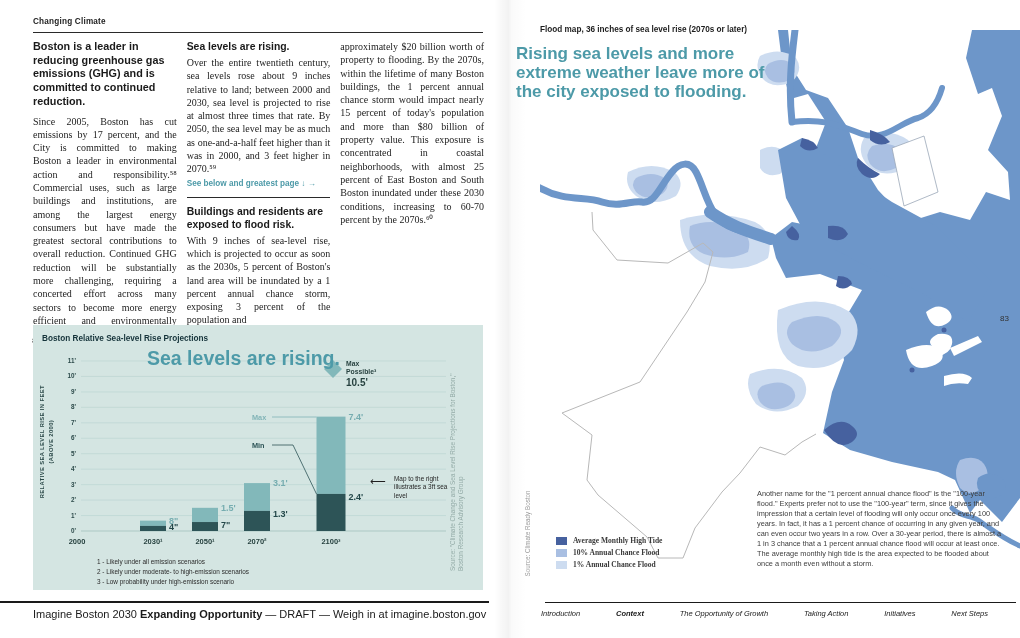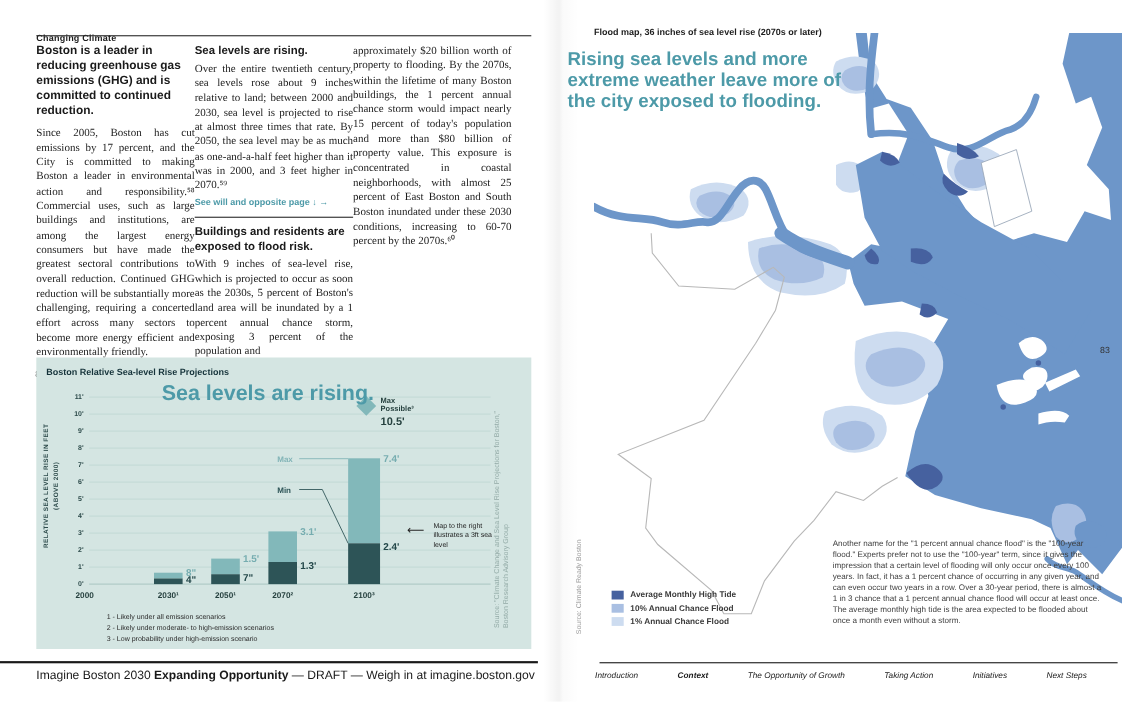--- a/index.html
+++ b/index.html
@@ -1,22 +1,22 @@
 <!DOCTYPE html>
 <html style="--teal-accent: #4d9aa8; --chart-bg: #d4e5e2; --bar-max: #82b8ba; --bar-min: #2d5457; --water: #6d96c9; --flood-10pct: #a9bfe2; --flood-1pct: #cddcf0; --high-tide: #46619f;"><head>
 <meta charset="utf-8">
 <style>
   * { margin:0; padding:0; box-sizing:border-box; }
   body { font-family:"Liberation Sans", sans-serif; background:#ffffff; }
   .canvas { position:relative; width:1020px; height:638px; background:#fff; overflow:hidden; }
 
   
-  .kicker { position:absolute; left:33px; top:17px; font-size:8.2px; font-weight:bold; color:#1d1d1d; letter-spacing:.2px;margin-top:13px; }
+  .kicker { position:absolute; left:33px; top:17px; font-size:8.2px; font-weight:bold; color:#1d1d1d; letter-spacing:.2px; }
   .kicker-rule { position:absolute; left:33px; top:32px; width:450px; border-top:1.4px solid #2a2a2a; }
-  .columns { position:absolute; left:33px; top:40px; width:451px; display:flex; gap:0; }
+  .columns { position:absolute; left:33px; top:40px; width:451px; display:flex; gap:10px; }
   .col { width:144px; }
   .lede { font-size:10.8px; font-weight:bold; line-height:1.27; color:#1a1a1a; margin-bottom:6px; }
   .sechead { font-size:10.4px; font-weight:bold; line-height:1.25; color:#1a1a1a; margin-bottom:3px; }
   .body-serif { font-family:Liberation Serif, serif; font-size:10px; line-height:1.33; color:#1c1c1c; text-align:justify; }
   .see-link { display:block; margin-top:3px; font-size:8.2px; font-weight:bold; color:var(--teal-accent); text-decoration:none; }
   .col-rule { border:none; border-top:1.2px solid #2a2a2a; margin:9px 0 7px; }
   .pagenum { position:absolute; font-size:8px; font-weight:normal; color:#333; }
   .pagenum-left { left:10px; top:336px;padding-left:22px; }
   .pagenum-right { left:1000px; top:314px; }
 
@@ -44,21 +44,21 @@
   .bar-min { fill:var(--bar-min); }
 
   
   .map-svg { position:absolute; left:540px; top:30px; width:480px; height:560px; }
   .map-header { position:absolute; left:540px; top:25px; font-size:8.2px; font-weight:bold; color:#1d1d1d; }
   .map-headline { position:absolute; left:516px; top:44px; width:264px; font-size:17px; font-weight:bold;
                   line-height:1.13; color:var(--teal-accent); }
   .legend { position:absolute; left:556px; top:536px; }
   .legend-row { display:flex; align-items:center; margin-bottom:3px; }
   .legend-swatch { width:11px; height:8px; margin-right:6px; display:inline-block; }
-  .legend-label { font-size:7.5px; font-weight:600; color:#3a3a3a; }
+  .legend-label { font-size:7.5px; font-weight:600; color:#3a3a3a;font-family:Liberation Serif, serif; }
   .map-caption { position:absolute; left:757px; top:489px; width:246px; font-size:7.35px; line-height:1.36; color:#3d3d3d; }
   .map-source { position:absolute; left:462px; top:508px; width:130px; transform:rotate(-90deg);
                 font-size:6.3px; color:#9a9a9a; }
   .water { fill:var(--water); } .land { fill:#ffffff; }
   .f1 { fill:var(--flood-1pct); } .f10 { fill:var(--flood-10pct); } .tide { fill:var(--high-tide); }
   .river { stroke:var(--water); fill:none; stroke-linecap:round; stroke-linejoin:round; }
   .bound { stroke:#b8b8b8; fill:none; stroke-width:1; }
   .runway { fill:#ffffff; stroke:#9aa7b8; stroke-width:.8; }
 
   
@@ -80,21 +80,21 @@
   <div class="kicker-rule"></div>
 
   <div class="columns">
     <div class="col">
       <div class="lede">Boston is a leader in reducing greenhouse gas emissions (GHG) and is committed to continued reduction.</div>
       <div class="body-serif">Since 2005, Boston has cut emissions by 17 percent, and the City is committed to making Boston a leader in environmental action and responsibility.⁵⁸ Commercial uses, such as large buildings and institutions, are among the largest energy consumers but have made the greatest sectoral contributions to overall reduction. Continued GHG reduction will be substantially more challenging, requiring a concerted effort across many sectors to become more energy efficient and environmentally friendly.</div>
     </div>
     <div class="col">
       <div class="sechead">Sea levels are rising.</div>
       <div class="body-serif">Over the entire twentieth century, sea levels rose about 9 inches relative to land; between 2000 and 2030, sea level is projected to rise at almost three times that rate. By 2050, the sea level may be as much as one-and-a-half feet higher than it was in 2000, and 3 feet higher in 2070.⁵⁹</div>
-      <a class="see-link" href="#">See will and opposite page ↓ →</a>
+      <a class="see-link" href="#">See below and greatest page ↓ →</a>
       <hr class="col-rule">
       <div class="sechead">Buildings and residents are exposed to flood risk.</div>
       <div class="body-serif">With 9 inches of sea-level rise, which is projected to occur as soon as the 2030s, 5 percent of Boston's land area will be inundated by a 1 percent annual chance storm, exposing 3 percent of the population and</div>
     </div>
     <div class="col">
       <div class="body-serif">approximately $20 billion worth of property to flooding. By the 2070s, within the lifetime of many Boston buildings, the 1 percent annual chance storm would impact nearly 15 percent of today's population and more than $80 billion of property value. This exposure is concentrated in coastal neighborhoods, with almost 25 percent of East Boston and South Boston inundated under these 2030 conditions, increasing to 60-70 percent by the 2070s.⁶⁰</div>
     </div>
   </div>
 
   <div class="pagenum pagenum-left">82</div>

